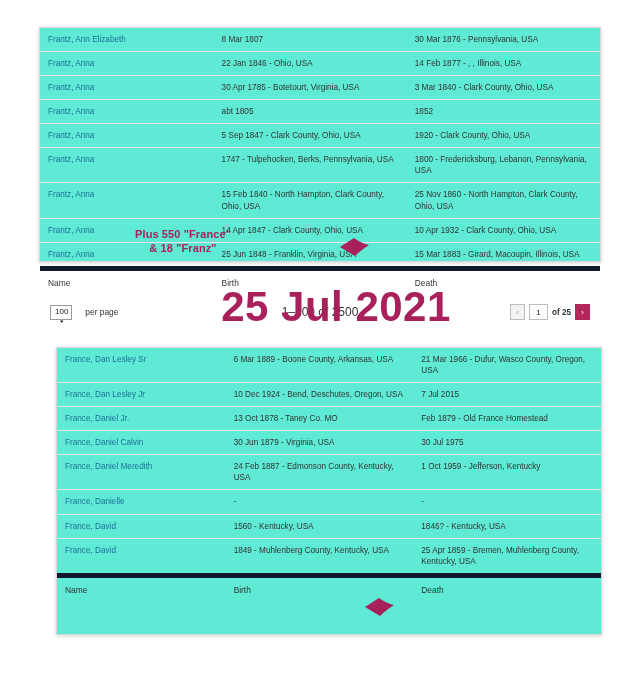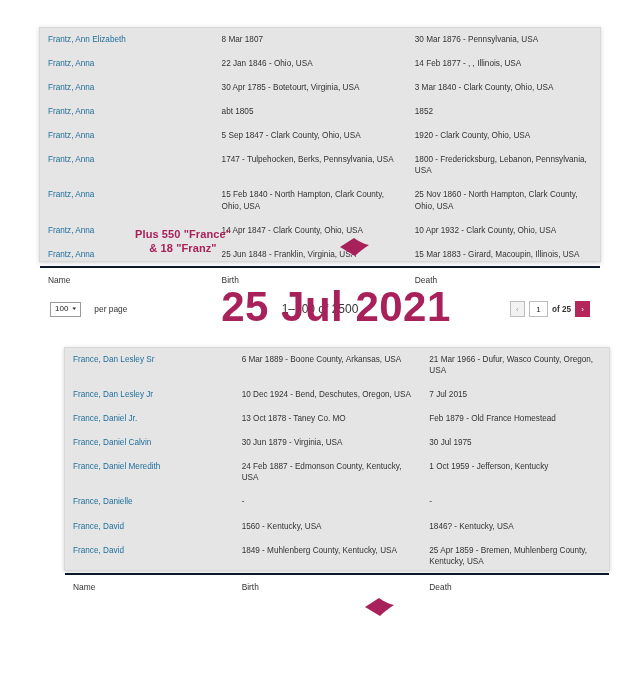--- a/index.html
+++ b/index.html
@@ -10,38 +10,38 @@
     width: 640px;
     height: 677px;
     background: #ffffff;
     font-family: "Liberation Sans", sans-serif;
     position: relative;
     overflow: hidden;
   }
 
   .panel {
     position: absolute;
-    background: #e5e5e5;
+    background: #5eead4;
     border: 1px solid #d8d8d8;
     box-shadow: 0 1px 4px rgba(0,0,0,0.18);
     box-sizing: border-box;
   }
 
   #panel-top {
     left: 39px;
     top: 27px;
     width: 562px;
     height: 235px;
   }
 
   #panel-bottom {
-    left: 64px;
+    left: 56px;
     top: 347px;
     width: 546px;
-    height: 224px;
+    height: 288px;
   }
 
   table.results {
     width: 100%;
     border-collapse: collapse;
     table-layout: fixed;
   }
 
   table.results td {
     font-size: 8.2px;
@@ -53,21 +53,21 @@
   }
 
   table.results td.name {
     color: #1f6f9b;
     font-weight: 400;
   }
 
   table.results tr.footer-row td {
     color: #333333;
     border-bottom: none;
-    border-top: 2px solid #0f172a;
+    border-top: 5px solid #0f172a;
     font-size: 8.4px;
     padding-top: 7px;
     padding-bottom: 7px;
   }
 
   table.results tr.footer-row td.name {
     color: #333333;
   }
 
   .col-name { width: 31%; }
@@ -88,20 +88,21 @@
     background: #ffffff;
     font-size: 8px;
     color: #222;
     padding: 2px 3px 2px 4px;
     display: inline-flex;
     align-items: center;
     gap: 3px;
     line-height: 1;
     height: 15px;
     box-sizing: border-box;
+    flex-direction: column;
   }
   .perpage-select .caret {
     font-size: 6px;
     transform: scaleY(0.7);
   }
 
   .perpage-label {
     font-size: 8.4px;
     color: #333;
     margin-left: 13px;

